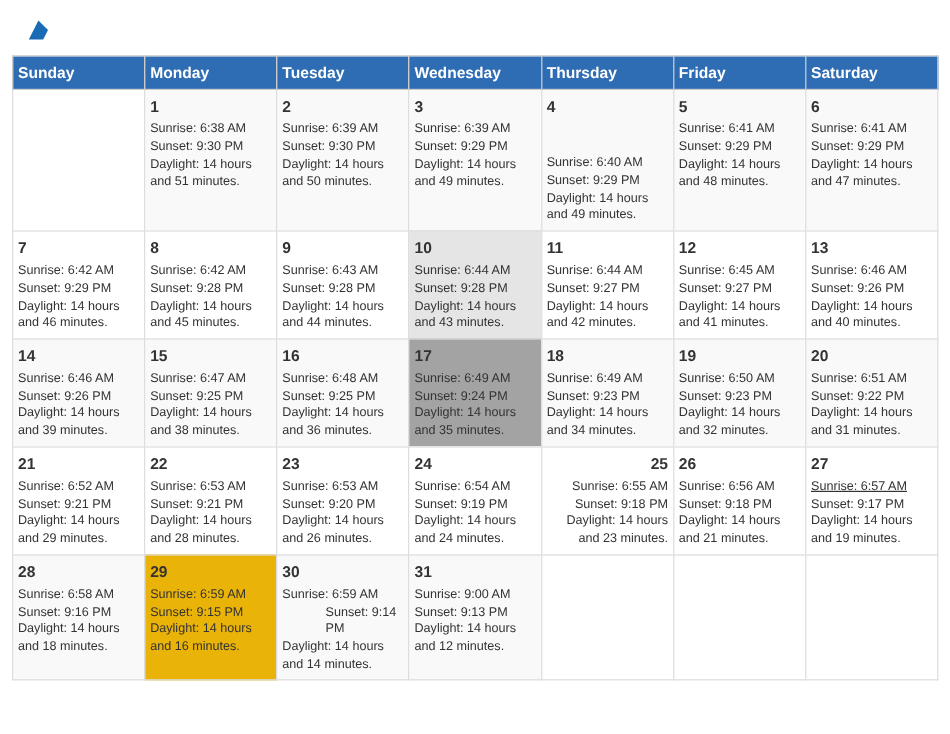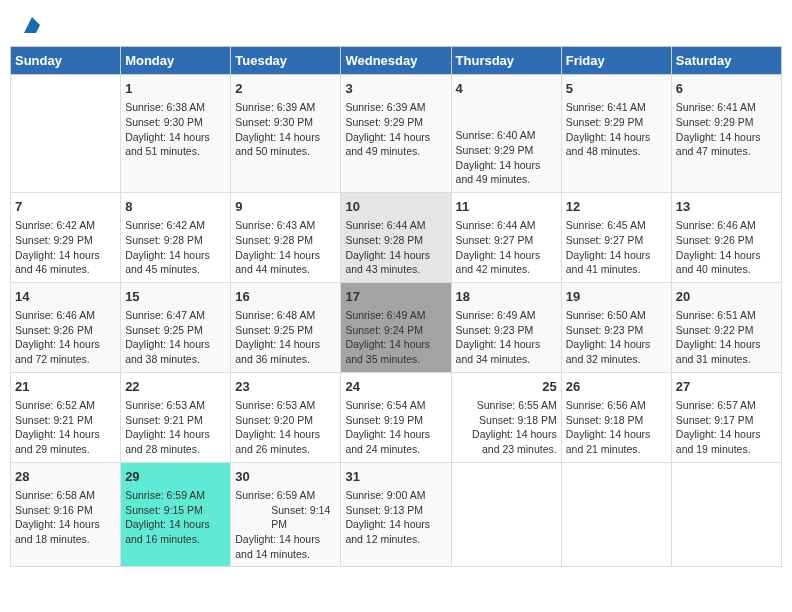--- a/index.html
+++ b/index.html
@@ -188,21 +188,21 @@
           <span style="display: block;">Sunrise: 6:46 AM</span>
           <span style="display: block;">Sunset: 9:26 PM</span>
           <span style="display: block;">Daylight: 14 hours and 40 minutes.</span>
         </td>
       </tr>
       <tr>
         <td style="background-color: rgb(249, 249, 249);">
           <span class="day-number">14</span>
           <span style="display: block;">Sunrise: 6:46 AM</span>
           <span style="display: block;">Sunset: 9:26 PM</span>
-          <span style="display: block;">Daylight: 14 hours and 72 minutes.</span>
+          <span style="display: block;">Daylight: 14 hours and 39 minutes.</span>
         </td>
         <td style="background-color: rgb(249, 249, 249);">
           <span class="day-number">15</span>
           <span style="display: block;">Sunrise: 6:47 AM</span>
           <span style="display: block;">Sunset: 9:25 PM</span>
           <span style="display: block;">Daylight: 14 hours and 38 minutes.</span>
         </td>
         <td style="background-color: rgb(249, 249, 249);">
           <span class="day-number">16</span>
           <span style="display: block;">Sunrise: 6:48 AM</span>
@@ -266,33 +266,33 @@
           <span style="display: block;">Daylight: 14 hours and 23 minutes.</span>
         </td>
         <td style="background-color: rgb(255, 255, 255);">
           <span class="day-number">26</span>
           <span style="display: block;">Sunrise: 6:56 AM</span>
           <span style="display: block;">Sunset: 9:18 PM</span>
           <span style="display: block;">Daylight: 14 hours and 21 minutes.</span>
         </td>
         <td style="background-color: rgb(255, 255, 255);">
           <span class="day-number">27</span>
-          <span style="display: block;">Sunrise: 6:57 AM</span>
+          <span style="display: block; text-decoration: underline;">Sunrise: 6:57 AM</span>
           <span style="display: block;">Sunset: 9:17 PM</span>
           <span style="display: block;">Daylight: 14 hours and 19 minutes.</span>
         </td>
       </tr>
       <tr>
         <td style="background-color: rgb(249, 249, 249);">
           <span class="day-number">28</span>
           <span style="display: block;">Sunrise: 6:58 AM</span>
           <span style="display: block;">Sunset: 9:16 PM</span>
           <span style="display: block;">Daylight: 14 hours and 18 minutes.</span>
         </td>
-        <td style="background-color: #5eead4;">
+        <td style="background-color: #eab308;">
           <span class="day-number">29</span>
           <span style="display: block;">Sunrise: 6:59 AM</span>
           <span style="display: block;">Sunset: 9:15 PM</span>
           <span style="display: block;">Daylight: 14 hours and 16 minutes.</span>
         </td>
         <td style="background-color: rgb(249, 249, 249);">
           <span class="day-number">30</span>
           <span style="display: block;">Sunrise: 6:59 AM</span>
           <span style="display: block; margin-left: 36px;">Sunset: 9:14 PM</span>
           <span style="display: block;">Daylight: 14 hours and 14 minutes.</span>

